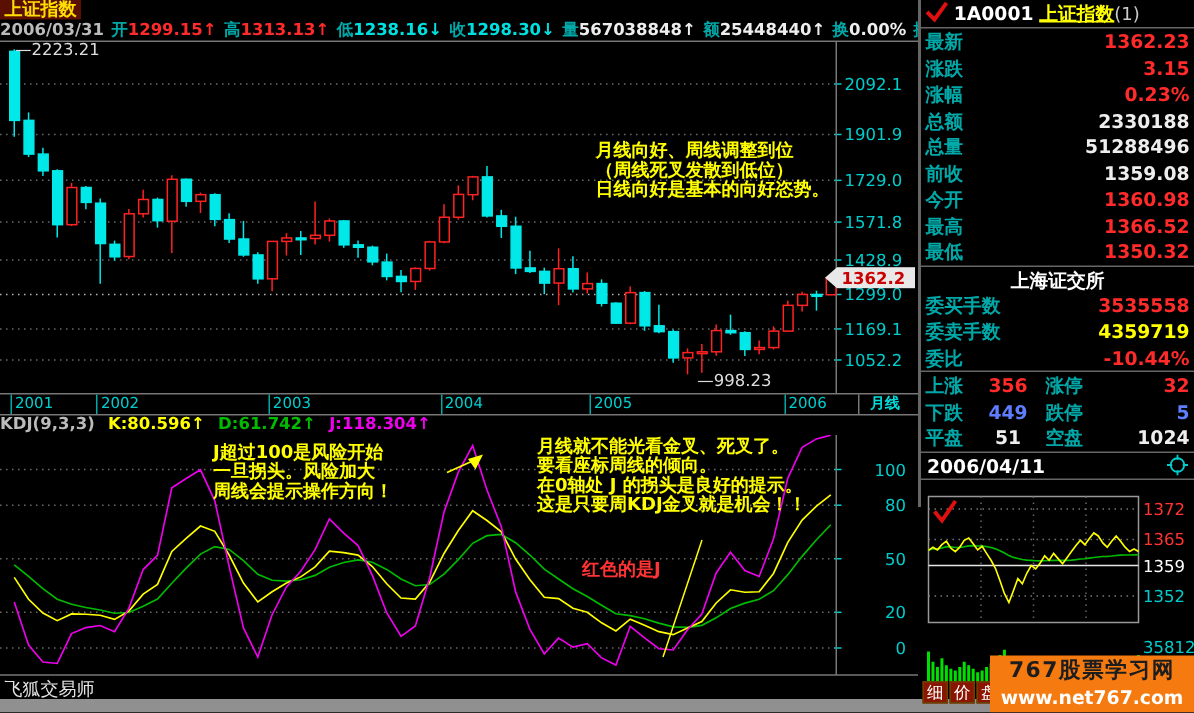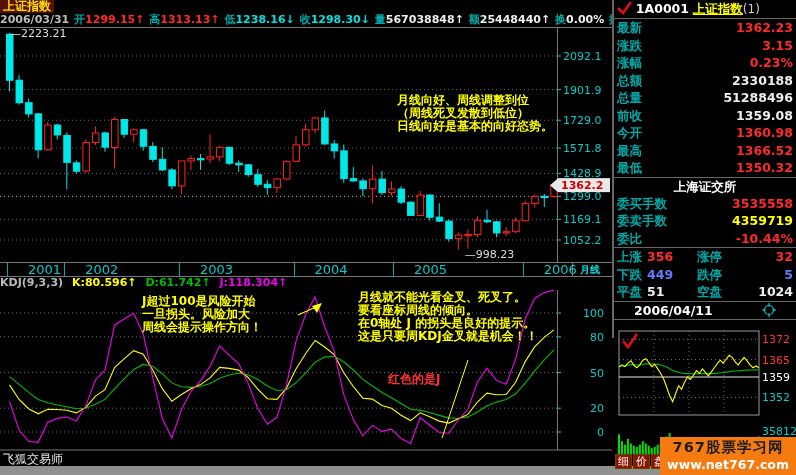--- a/index.html
+++ b/index.html
@@ -10,21 +10,21 @@
   .title-line{height:13px;line-height:13px}
   .idx-title{background:#5a1000;color:#ffde00;font-weight:bold;padding:0 3px;font-size:12px}
   .quote-line{height:14px;line-height:14px;white-space:nowrap;font-size:11px;font-weight:bold}
   .quote-line .seg{margin-right:1px}
   .c-red{color:#ff2a2a}.c-cyan{color:#00e0e0}.c-teal{color:#00a8a8}.c-white{color:#eee}
   .c-silver{color:#bbb}.c-yellow{color:#ffff00}.c-blue{color:#5f7dff}
   .c-k{color:#ffff00}.c-d{color:#00bb00}.c-j{color:#ee00ee}
   
   .main-chart{position:absolute;left:0;top:28px;width:612px;height:234px;z-index:1}
   .xaxis{position:absolute;left:0;top:262px;width:612px;height:13px;border-top:1px solid #777;border-bottom:1px solid #777;z-index:2}
-  .year{position:absolute;top:0;color:#00cccc;font-size:13px;border-left:1px solid #00a8a8;padding-left:20px;line-height:13px}
+  .year{position:absolute;top:0;color:#00cccc;font-size:10px;border-left:1px solid #00a8a8;padding-left:2px;line-height:13px}
   .period{position:absolute;left:572px;top:0;height:13px;line-height:13px;border-left:1px solid #777;padding-left:7px;color:#00dddd;font-weight:bold;font-size:10px;cursor:pointer}
   .kdjbar{position:absolute;left:0;top:277px;width:612px;height:12px;line-height:12px;white-space:nowrap;font-size:11px;font-weight:bold;z-index:2}
   .kdjbar .seg{margin-right:5px}
   .kdj-chart{position:absolute;left:0;top:290px;width:612px;height:176px;z-index:1}
   
   .annot{position:absolute;font-size:12px;font-weight:bold;line-height:13px;white-space:nowrap;z-index:3}
   .annot-main{left:397px;top:94px;color:#ffff00}
   .annot-kdj1{left:142px;top:295px;color:#ffff00}
   .annot-kdj2{left:358px;top:291px;color:#ffff00}
   .annot-red{left:388px;top:373px;color:#ff3333}
@@ -36,24 +36,24 @@
   .rp-header{height:18px;line-height:18px;border-bottom:1px solid #666;white-space:nowrap;padding-left:2px}
   .rp-header .code{color:#fff;font-weight:bold;font-size:12.5px}
   .rp-header .name{color:#ffff00;font-weight:bold;font-size:12.5px;text-decoration:underline;cursor:pointer}
   .rp-header .sfx{color:#ccc;font-size:12px}
   .rp-row{display:flex;justify-content:space-between;height:17.5px;line-height:17.5px;padding:0 3px;font-weight:bold;font-size:12.5px}
   .rp-row .lbl{color:#00a8a8}
   .rp-ex-title{text-align:center;color:#fff;font-weight:bold;border-top:1px solid #666;height:17px;line-height:17px;font-size:12.5px}
   .rp-duals{border-top:1px solid #666}
   .rp-dual{display:flex;height:17.5px;line-height:17.5px;padding:0 3px;font-weight:bold;font-size:12.5px}
   .rp-dual .lbl{width:30px;color:#00a8a8}
-  .rp-dual .val{width:50px;text-align:left}
+  .rp-dual .val{width:50px;text-align:center}
   .rp-dual .lbl2{width:32px;margin-left:0;color:#00a8a8}
   .rp-dual .val2{flex:1;text-align:right}
-  .rp-date{border-top:1px solid #666;border-bottom:1px solid #666;height:17px;line-height:17px;color:#fff;font-weight:bold;padding:0 20px;display:flex;justify-content:space-between;align-items:center;font-size:12.5px}
+  .rp-date{border-top:1px solid #666;border-bottom:1px solid #666;height:17px;line-height:17px;color:#fff;font-weight:bold;padding:0 4px;display:flex;justify-content:space-between;align-items:center;font-size:12.5px}
   .mini-chart{position:absolute;left:0;top:319px;width:182px;height:150px}
   .rp-tabs{position:absolute;left:1px;top:454px;display:flex;gap:1px;z-index:6}
   .rp-tab{width:15px;height:13px;line-height:13px;background:#8a1500;color:#fff;text-align:center;font-size:11px;border:1px solid #664400;cursor:pointer}
   
   .watermark{position:absolute;left:660px;top:437px;width:136px;height:38px;background:#f57a10;z-index:30;text-align:center}
   .wm1{color:#1d1d1d;font-weight:bold;font-size:14.5px;line-height:20px;letter-spacing:1px}
   .wm2{color:#fff;font-weight:bold;font-size:12.5px;line-height:15px}
   svg{display:block}
 </style>
 </head>

